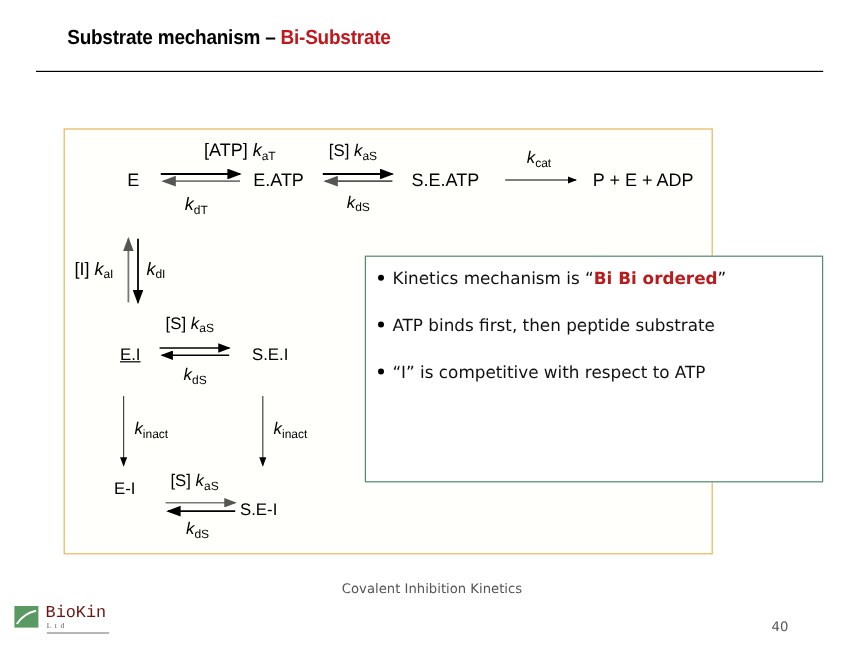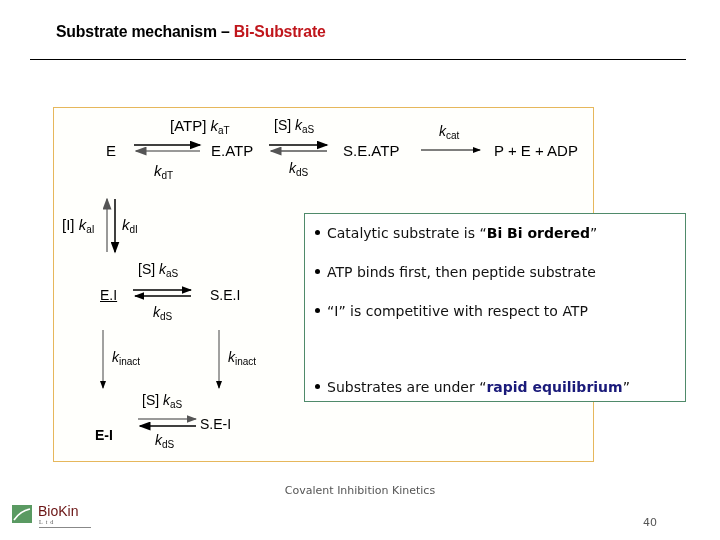--- a/index.html
+++ b/index.html
@@ -34,38 +34,38 @@
 
     .notes-box {
       position: absolute; left: 304px; top: 213px; width: 382px; height: 189px;
       border: 1.5px solid #4f8a6a; background: #ffffff; box-sizing: border-box;
       font-family: "DejaVu Sans", sans-serif; font-size: 14px;
     }
     .note {
       position: absolute; left: 10px; white-space: nowrap; color: #111;
     }
     .note .bullet { display: inline-block; width: 5px; height: 5px; background: #000; border-radius: 50%; margin-right: 7px; position: relative; top: -3px; }
-    .red { color: #000000; font-weight: bold; }
+    .red { color: #b91c1c; font-weight: bold; }
     .blue { color: #1a1a7a; font-weight: bold; }
 
     .footer-center {
       position: absolute; left: 0; width: 720px; top: 484px; text-align: center;
       font-family: "DejaVu Sans", sans-serif; font-size: 11px; color: #555;
     }
     .page-num {
       position: absolute; left: 643px; top: 516px;
       font-family: "DejaVu Sans", sans-serif; font-size: 11px; color: #555;
     }
     .logo { position: absolute; left: 12px; top: 503px; width: 80px; height: 24px; }
     .logo-square {
       position: absolute; left: 0; top: 2px; width: 20px; height: 18px; background: #5a9a62;
     }
     .logo-text {
       position: absolute; left: 26px; top: 0px;
-      font-family: Liberation Sans, sans-serif; font-size: 14px; color: #6a1414;
+      font-family: Liberation Mono, monospace; font-size: 14px; color: #6a1414;
     }
     .logo-sub {
       position: absolute; left: 27px; top: 16px; font-family: "Liberation Serif", serif; font-size: 6px; color: #555; letter-spacing: 3px;
     }
     .logo-line { position: absolute; left: 27px; top: 24px; width: 52px; height: 1px; background: #888; }
   </style>
 </head>
 <body>
 
 <div class="title">
@@ -115,21 +115,21 @@
 <div class="sp sp-small" style="left:112px;top:350px;">
   <i>k</i><span class="sub">inact</span>
 </div>
 <div class="sp sp-small" style="left:228px;top:350px;">
   <i>k</i><span class="sub">inact</span>
 </div>
 
 <div class="sp sp-small" style="left:142px;top:393px;">
   <span>[S] </span><i>k</i><span class="sub">aS</span>
 </div>
-<div class="sp sp-small" style="left:95px;top:428px;font-weight:bold;">E-I</div>
+<div class="sp sp-small" style="left:95px;top:400px;">E-I</div>
 <div class="sp sp-small" style="left:200px;top:417px;">S.E-I</div>
 <div class="sp sp-small" style="left:155px;top:433px;">
   <i>k</i><span class="sub">dS</span>
 </div>
 
 <svg class="arrows" viewBox="0 0 720 540">
   <defs>
     <marker id="ah" markerWidth="8" markerHeight="6" refX="7" refY="3" orient="auto">
       <path d="M0,0 L8,3 L0,6 Z" fill="#000"></path>
     </marker>
@@ -154,30 +154,27 @@
 
   <line x1="103" y1="330" x2="103" y2="388" stroke="#444" stroke-width="1" marker-end="url(#ah)"></line>
   <line x1="219" y1="330" x2="219" y2="388" stroke="#444" stroke-width="1" marker-end="url(#ah)"></line>
 
   <line x1="138" y1="419" x2="196" y2="419" stroke="#777" stroke-width="1.3" marker-end="url(#ahg)"></line>
   <line x1="196" y1="426" x2="140" y2="426" stroke="#000" stroke-width="1.5" marker-end="url(#ah)"></line>
 </svg>
 
 <div class="notes-box">
   <div class="note" style="top:11px;">
-    <span class="bullet"></span><span>Catalytic substrate is “</span><span class="red">Bi Bi ordered</span><span>”</span>
+    <span class="bullet"></span><span>Kinetics mechanism is “</span><span class="red">Bi Bi ordered</span><span>”</span>
   </div>
   <div class="note" style="top:50px;">
     <span class="bullet"></span><span>ATP binds first, then peptide substrate</span>
   </div>
   <div class="note" style="top:89px;">
     <span class="bullet"></span><span>“I” is competitive with respect to ATP</span>
-  </div>
-  <div class="note" style="top:165px;">
-    <span class="bullet"></span><span>Substrates are under “</span><span class="blue">rapid equilibrium</span><span>”</span>
   </div>
 </div>
 
 <div class="logo">
   <div class="logo-square">
     <svg width="20" height="18" viewBox="0 0 20 18">
         <path d="M2,15 Q8,6 18,4" stroke="#fff" stroke-width="1.6" fill="none"></path>
       </svg>
   </div>
   <div class="logo-text">BioKin</div>

